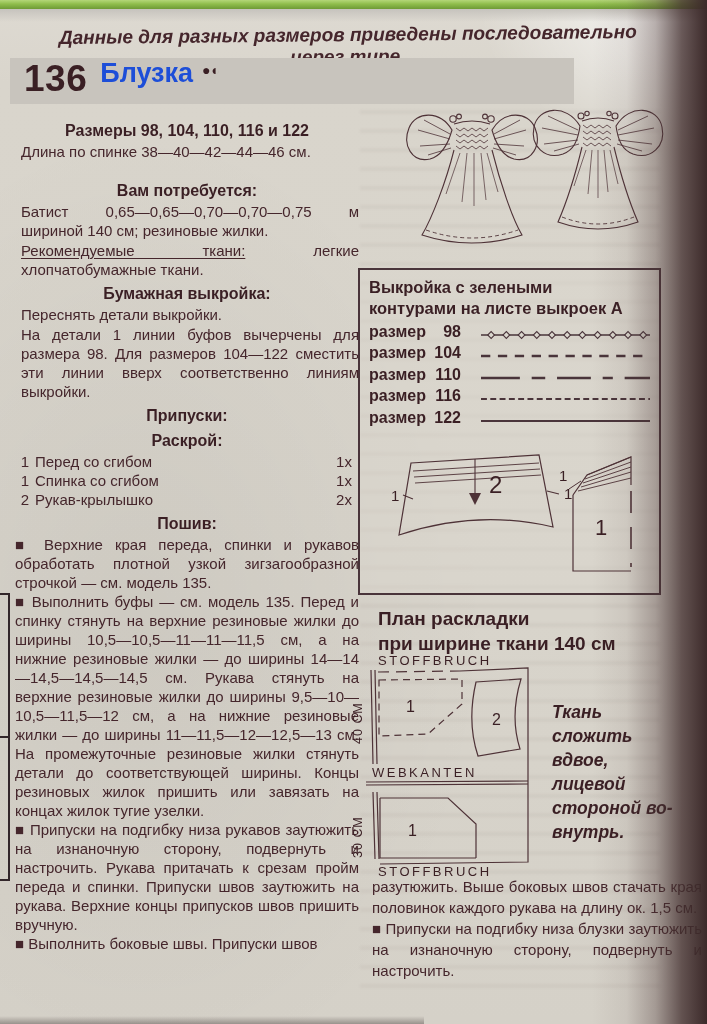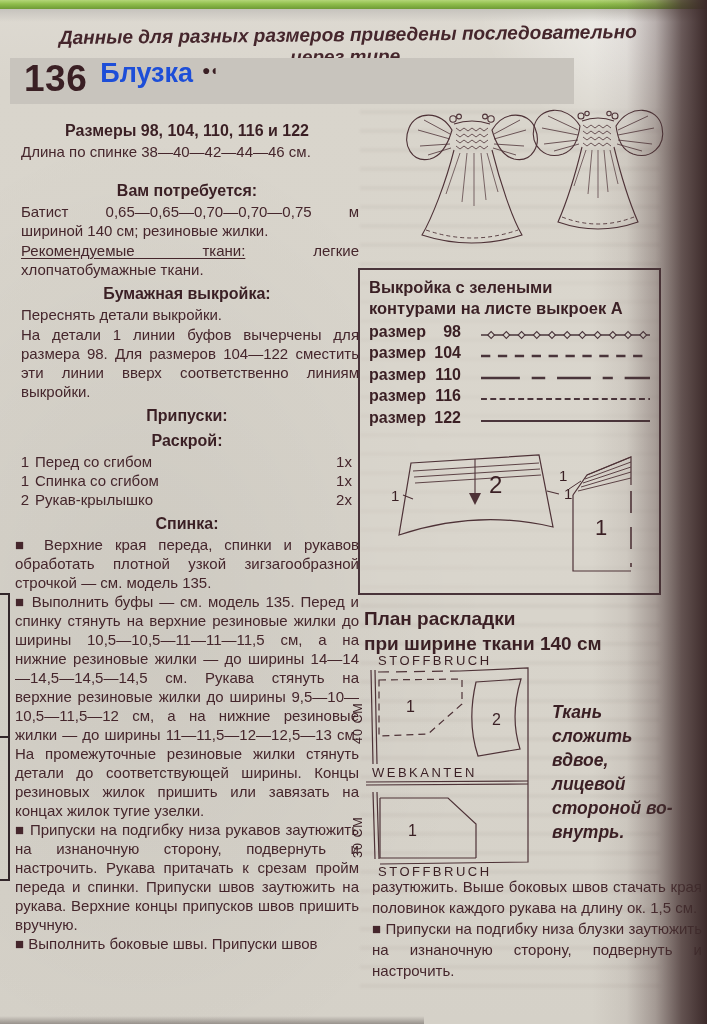--- a/index.html
+++ b/index.html
@@ -46,21 +46,21 @@
   .pattern-box { position:absolute; left:358px; top:268px; width:303px; height:327px;
     border:2px solid #49343a; box-sizing:border-box; padding:7px 9px 4px 9px; background:rgba(219,215,206,.45); }
   .pbox-title { font-weight:bold; font-size:16.5px; line-height:21px; color:#3a1f24; }
   .size-row { display:flex; align-items:flex-end; height:21.5px; font-weight:bold; font-size:16px; color:#3a1f24; }
   .size-word { width:62px; }
   .size-num { width:30px; text-align:right; margin-right:20px; }
   .size-line { flex:1; height:12px; }
   .size-line svg { width:100%; height:12px; display:block; }
   .pieces-svg { margin-top:10px; }
 
-  .plan-heading { position:absolute; left:364px; top:606px; font-weight:bold; font-size:19px; line-height:25px; color:#3a1f24; }
+  .plan-heading { position:absolute; left:378px; top:606px; font-weight:bold; font-size:19px; line-height:25px; color:#3a1f24; }
   .layout-svg { position:absolute; left:350px; top:652px; }
   .fold-note { position:absolute; left:552px; top:700px; width:128px;
     font-style:italic; font-weight:bold; font-size:17.5px; line-height:24px; color:#3a1f24; }
   .rb-text { position:absolute; left:372px; top:876px; width:330px;
     font-size:15px; line-height:21px; text-align:justify; }
   .rb-text p { margin:0; }
 
   .left-artifact { position:absolute; left:0; top:0; z-index:2; }
 
   .ghost { position:absolute; left:360px; top:110px; width:300px; height:880px; z-index:0;
@@ -107,21 +107,21 @@
     <div class="cut-row">
       <span class="cut-num">1</span>
       <span>Спинка со сгибом</span>
       <span class="cut-qty">1x</span>
     </div>
     <div class="cut-row">
       <span class="cut-num">2</span>
       <span>Рукав-крылышко</span>
       <span class="cut-qty">2x</span>
     </div>
-    <div class="sec-h">Спинка:</div>
+    <div class="sec-h">Пошив:</div>
     <p class="sew-p">■ Верхние края переда, спинки и рукавов обработать плотной узкой зигзагообразной строчкой — см. модель 135.</p>
     <p class="sew-p">■ Выполнить буфы — см. модель 135. Перед и спинку стянуть на верхние резиновые жилки до ширины 10,5—10,5—11—11—11,5 см, а на нижние резиновые жилки — до ширины 14—14—14,5—14,5—14,5 см. Рукава стянуть на верхние резиновые жилки до ширины 9,5—10—10,5—11,5—12 см, а на нижние резиновые жилки — до ширины 11—11,5—12—12,5—13 см. На промежуточные резиновые жилки стянуть детали до соответствующей ширины. Концы резиновых жилок пришить или завязать на концах жилок тугие узелки.</p>
     <p class="sew-p">■ Припуски на подгибку низа рукавов заутюжить на изнаночную сторону, подвернуть и настрочить. Рукава притачать к срезам пройм переда и спинки. Припуски швов заутюжить на рукава. Верхние концы припусков швов пришить вручную.</p>
     <p class="sew-p">■ Выполнить боковые швы. Припуски швов</p>
   </div>
 
   <svg class="illus" width="292" height="165" viewBox="0 0 292 165">
     <g class="ink" stroke-width="1.1">
 
       <path d="M78,32 C66,12 42,13 35,30 C28,47 38,65 56,61 C68,58 74,46 78,32 Z"></path>

